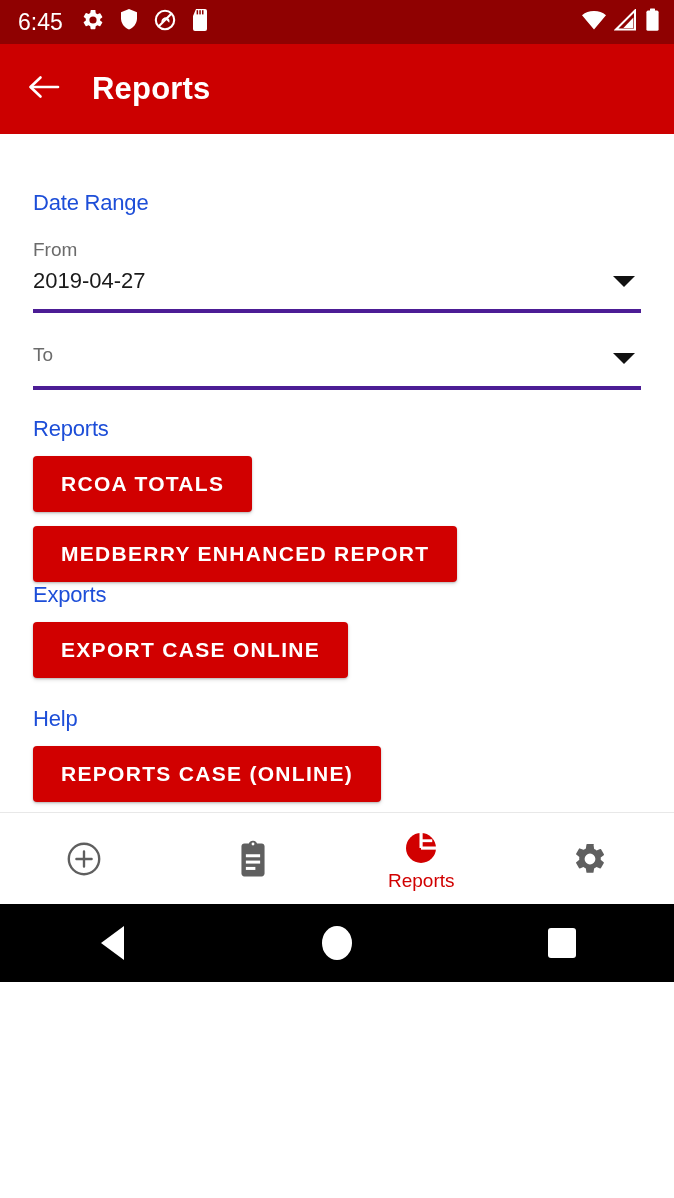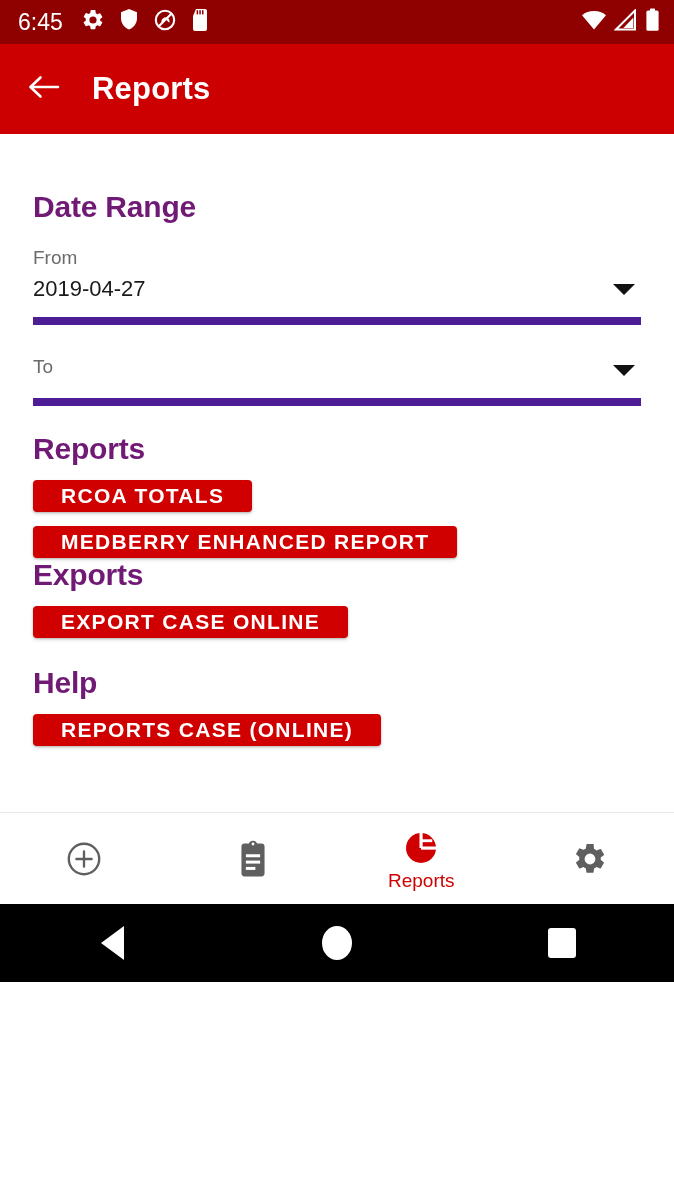--- a/index.html
+++ b/index.html
@@ -78,36 +78,36 @@
   
   .content {
     flex: 1 1 auto;
     background: #ffffff;
     padding: 0 33px;
     overflow: hidden;
     position: relative;
   }
 
   .section-title {
-    font-size: 30px;
-    color: #701a75;
-    font-weight: bold;
+    font-size: 22px;
+    color: #1d4ed8;
+    font-weight: normal;
     letter-spacing: -0.2px;
   }
   .section-title.date-range { margin-top: 56px; }
   .section-title.reports    { margin-top: 26px; }
   .section-title.exports    { }
   .section-title.help       { margin-top: 28px; }
 
   
   .field {
     position: relative;
     padding-top: 22px;
     padding-bottom: 14px;
-    border-bottom: 8px solid #4c1d95;
+    border-bottom: 4px solid #4c1d95;
     cursor: pointer;
   }
   .field + .field { margin-top: 8px; }
   .field-label {
     font-size: 19px;
     color: #6b6b6b;
     line-height: 1.25;
     margin-bottom: 5px;
   }
   .field-value {
@@ -131,21 +131,21 @@
     align-items: center;
     justify-content: center;
     background: #d10000;
     color: #ffffff;
     border: none;
     border-radius: 4px;
     font-family: "Liberation Sans", sans-serif;
     font-size: 21px;
     font-weight: bold;
     letter-spacing: 1.3px;
-    padding: 4px 28px;
+    padding: 16px 28px;
     margin-top: 14px;
     cursor: pointer;
     box-shadow: 0 1px 2px rgba(0,0,0,0.20), 0 2px 4px rgba(0,0,0,0.12);
     white-space: nowrap;
   }
   .btn-row { display: block; }
 
   
   .bottom-nav {
     flex: 0 0 92px;

